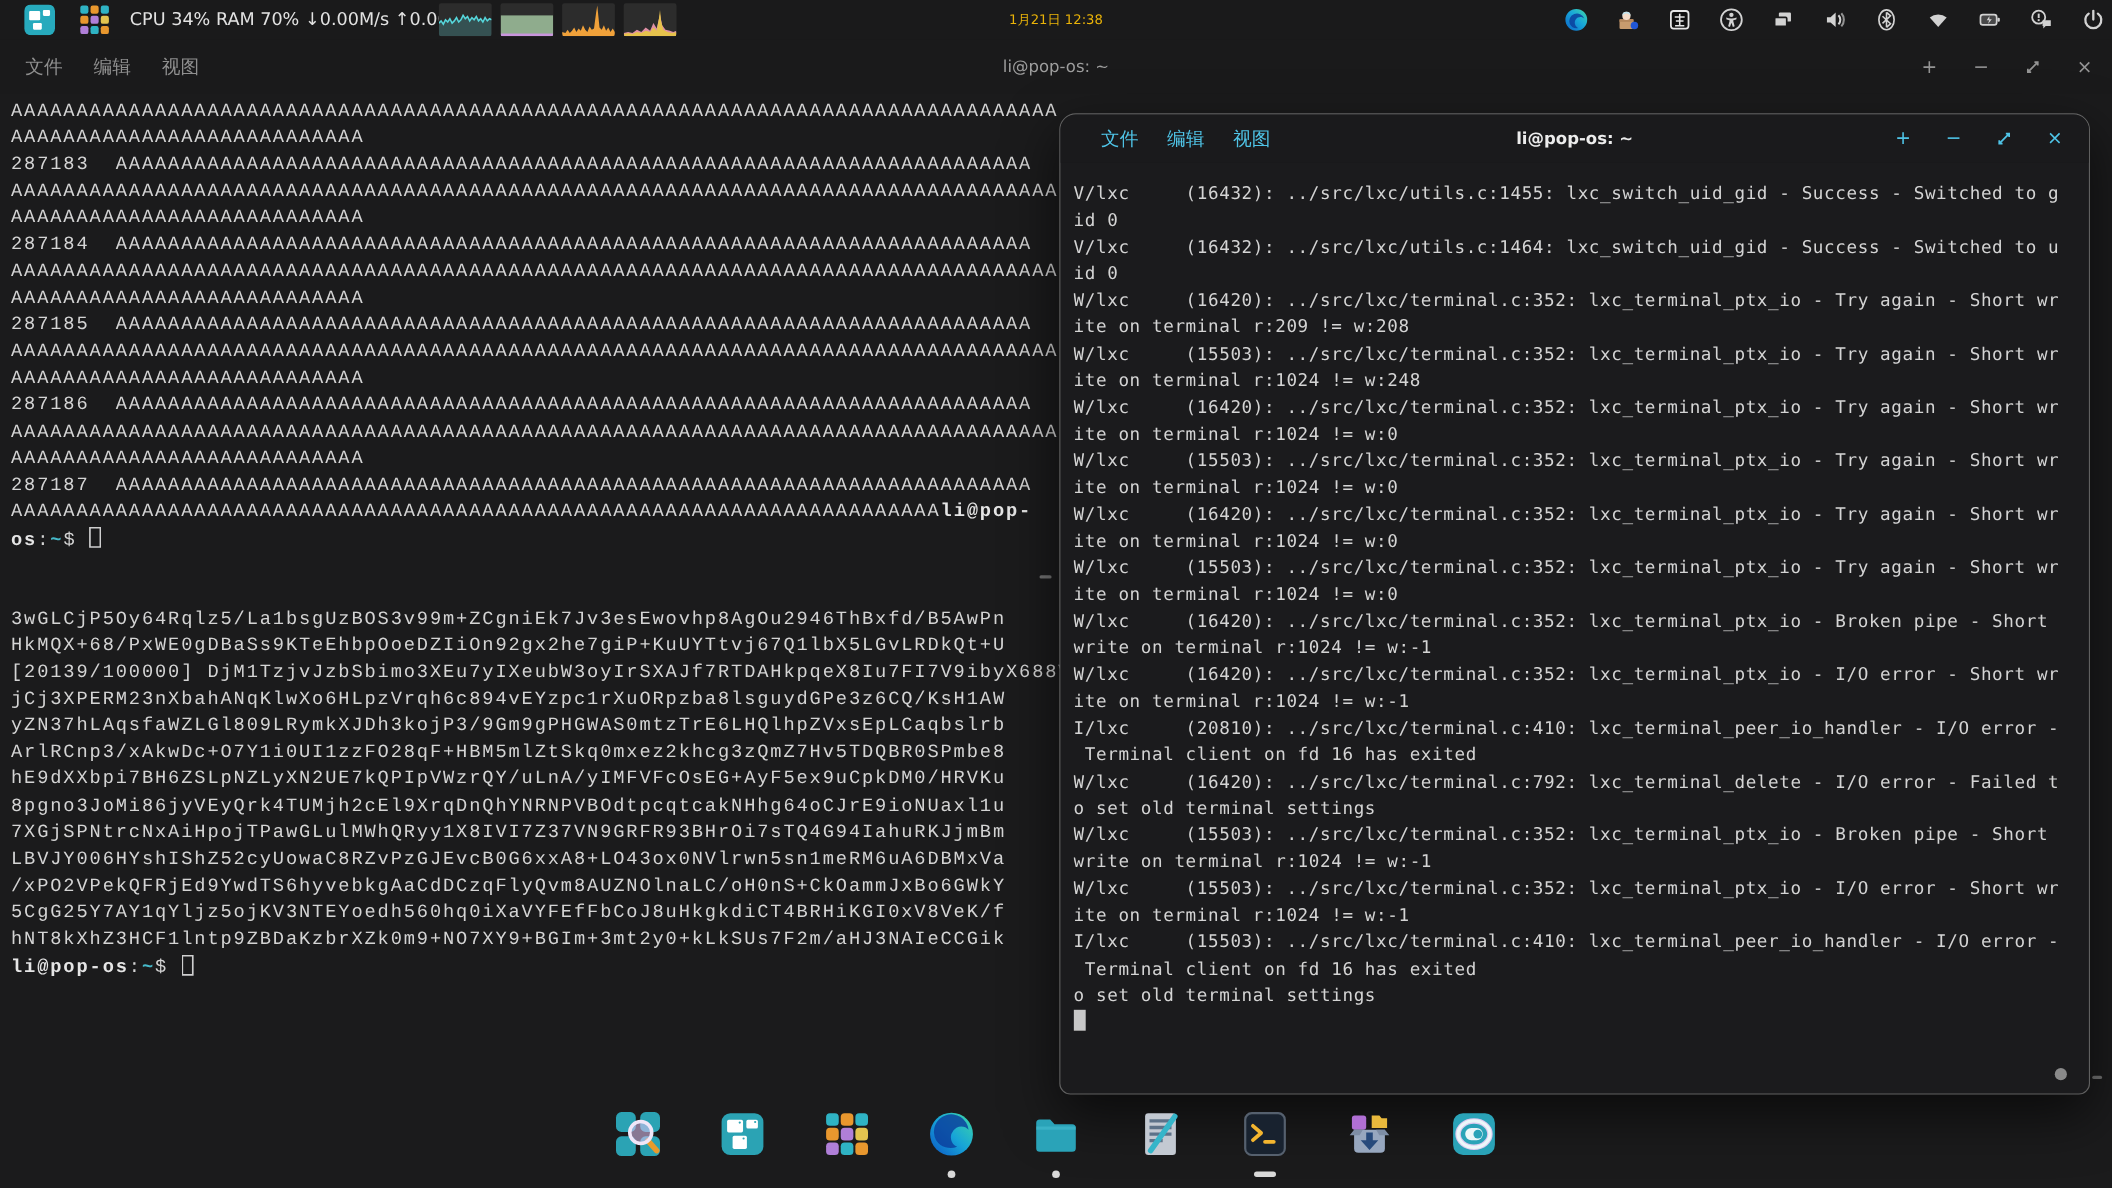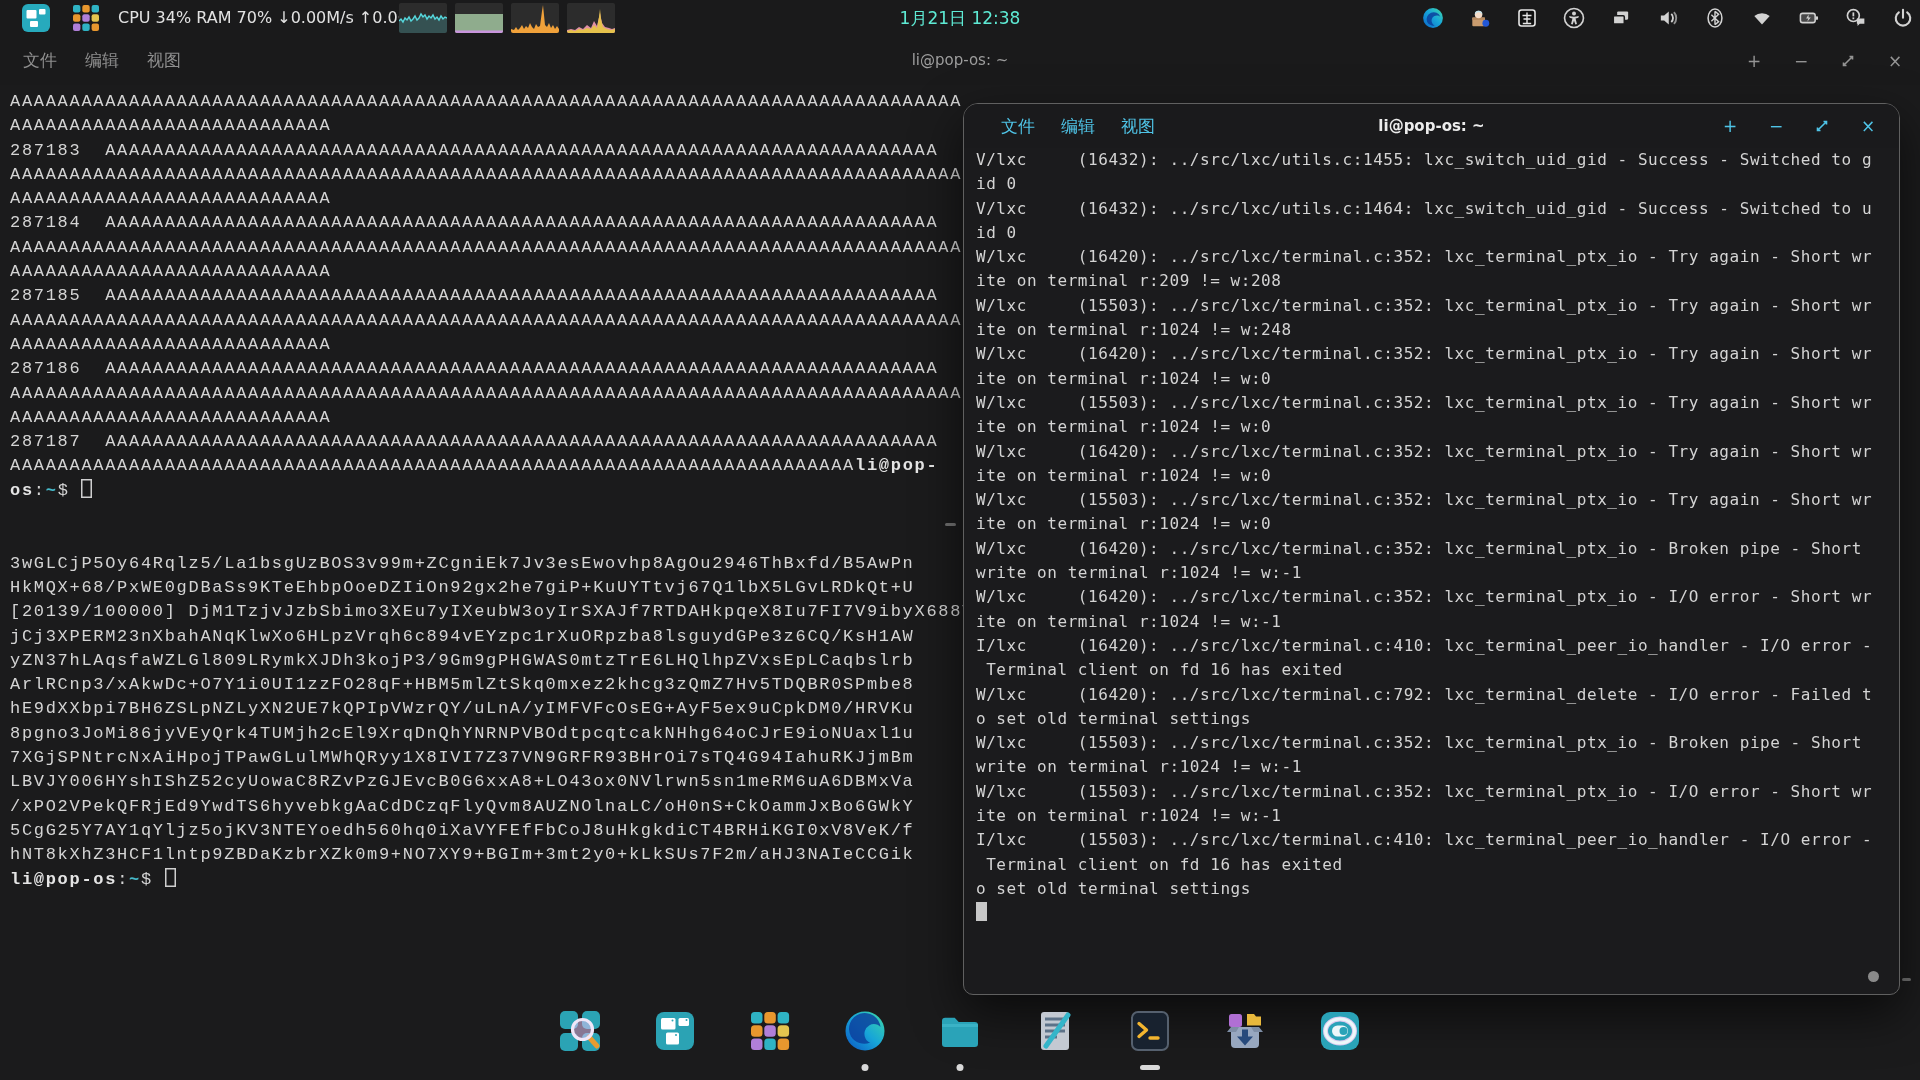--- a/index.html
+++ b/index.html
@@ -6,21 +6,21 @@
   .screen{position:relative;width:1920px;height:1080px;background:#1b1b1c;overflow:hidden;
           font-family:"DejaVu Sans","Liberation Sans",sans-serif;}
   
   .panel{position:absolute;left:0;top:0;width:1920px;height:36px;background:#1a1a1b;}
   .ws-icon{position:absolute;left:22px;top:4px;width:28px;height:28px;}
   .grid-icon{position:absolute;left:72px;top:4px;width:28px;height:28px;}
   .stats{position:absolute;left:118px;top:0;height:36px;line-height:36px;color:#e2e2e2;font-size:16px;white-space:pre;}
   .graphs{position:absolute;left:399px;top:3px;display:flex;gap:8px;}
   .gtile{width:48px;height:30px;background:#2c2c2c;border-radius:2px;overflow:hidden;}
   .gtile svg{display:block;}
-  .clock{position:absolute;left:50%;top:0;transform:translateX(-50%);height:36px;line-height:36px;color:#5eead4;font-size:17px;white-space:pre;}
+  .clock{position:absolute;left:50%;top:0;transform:translateX(-50%);height:36px;line-height:36px;color:#eab308;font-size:12px;white-space:pre;}
   .tray{position:absolute;right:6px;top:0;height:36px;display:flex;align-items:center;gap:25px;}
   .tray-icon{width:22px;height:22px;display:inline-flex;align-items:center;justify-content:center;}
   .tray-icon svg{display:block;}
   
   .bg-menubar{position:absolute;left:0;top:36px;width:1920px;height:49px;background:#1a1a1b;}
   .bg-menu{position:absolute;left:23px;top:0;height:49px;display:flex;gap:28px;align-items:center;}
   .menu-item{font-size:17px;color:#8f8f8f;cursor:default;}
   .bg-title{position:absolute;left:50%;top:0;transform:translateX(-50%);height:49px;line-height:49px;font-size:15px;color:#9d9d9d;white-space:pre;}
   .bg-controls{position:absolute;right:16px;top:0;height:49px;display:flex;gap:29px;align-items:center;}
   .win-btn{font-size:17px;color:#949494;width:18px;text-align:center;line-height:18px;}
@@ -39,21 +39,21 @@
   
   .fg-window{position:absolute;left:963px;top:103px;width:935px;height:890px;background:#1b1b1d;
              border:1px solid #606060;border-radius:15px 15px 10px 10px;
              box-shadow:0 18px 48px rgba(0,0,0,0.6);overflow:hidden;}
   .fg-titlebar{position:relative;height:44px;background:#1a1a1c;}
   .fg-menu{position:absolute;left:37px;top:0;height:44px;display:flex;gap:26px;align-items:center;}
   .fg-menu .menu-item{color:#4fc4e7;}
   .fg-title{position:absolute;left:50%;top:0;transform:translateX(-50%);height:44px;line-height:44px;font-size:15px;font-weight:bold;color:#ececec;white-space:pre;}
   .fg-controls{position:absolute;right:22px;top:0;height:44px;display:flex;gap:28px;align-items:center;}
   .fg-controls .win-btn{color:#4fc4e7;}
-  .term-right{position:absolute;left:12px;top:44px;width:910px;
+  .term-right{position:absolute;left:12px;top:60px;width:910px;
               font-family:"DejaVu Sans Mono","Liberation Mono",monospace;
               font-size:16px;line-height:24.3px;letter-spacing:0.55px;color:#d4d4d4;overflow:hidden;}
   .fg-scrolldot{position:absolute;right:20px;bottom:12px;width:11px;height:11px;border-radius:50%;background:#8a8a8a;}
   
   .dock{position:absolute;left:50%;bottom:8px;transform:translateX(-50%);display:flex;gap:49px;}
   .dock-item{position:relative;width:46px;height:64px;}
   .dock-item svg{display:block;}
   .ind-dot{position:absolute;left:50%;bottom:1px;transform:translateX(-50%);width:7px;height:7px;border-radius:50%;background:#d9d9d9;}
   .ind-pill{position:absolute;left:50%;bottom:2px;transform:translateX(-50%);width:20px;height:5px;border-radius:3px;background:#d9d9d9;}
 </style>
@@ -282,21 +282,21 @@
         <div class="trow"><span>W/lxc     (15503): ../src/lxc/terminal.c:352: lxc_terminal_ptx_io - Try again - Short wr</span></div>
         <div class="trow"><span>ite on terminal r:1024 != w:0</span></div>
         <div class="trow"><span>W/lxc     (16420): ../src/lxc/terminal.c:352: lxc_terminal_ptx_io - Try again - Short wr</span></div>
         <div class="trow"><span>ite on terminal r:1024 != w:0</span></div>
         <div class="trow"><span>W/lxc     (15503): ../src/lxc/terminal.c:352: lxc_terminal_ptx_io - Try again - Short wr</span></div>
         <div class="trow"><span>ite on terminal r:1024 != w:0</span></div>
         <div class="trow"><span>W/lxc     (16420): ../src/lxc/terminal.c:352: lxc_terminal_ptx_io - Broken pipe - Short</span></div>
         <div class="trow"><span>write on terminal r:1024 != w:-1</span></div>
         <div class="trow"><span>W/lxc     (16420): ../src/lxc/terminal.c:352: lxc_terminal_ptx_io - I/O error - Short wr</span></div>
         <div class="trow"><span>ite on terminal r:1024 != w:-1</span></div>
-        <div class="trow"><span>I/lxc     (16420): ../src/lxc/terminal.c:410: lxc_terminal_peer_io_handler - I/O error -</span></div>
+        <div class="trow"><span>I/lxc     (20810): ../src/lxc/terminal.c:410: lxc_terminal_peer_io_handler - I/O error -</span></div>
         <div class="trow"><span> Terminal client on fd 16 has exited</span></div>
         <div class="trow"><span>W/lxc     (16420): ../src/lxc/terminal.c:792: lxc_terminal_delete - I/O error - Failed t</span></div>
         <div class="trow"><span>o set old terminal settings</span></div>
         <div class="trow"><span>W/lxc     (15503): ../src/lxc/terminal.c:352: lxc_terminal_ptx_io - Broken pipe - Short</span></div>
         <div class="trow"><span>write on terminal r:1024 != w:-1</span></div>
         <div class="trow"><span>W/lxc     (15503): ../src/lxc/terminal.c:352: lxc_terminal_ptx_io - I/O error - Short wr</span></div>
         <div class="trow"><span>ite on terminal r:1024 != w:-1</span></div>
         <div class="trow"><span>I/lxc     (15503): ../src/lxc/terminal.c:410: lxc_terminal_peer_io_handler - I/O error -</span></div>
         <div class="trow"><span> Terminal client on fd 16 has exited</span></div>
         <div class="trow"><span>o set old terminal settings</span></div>

